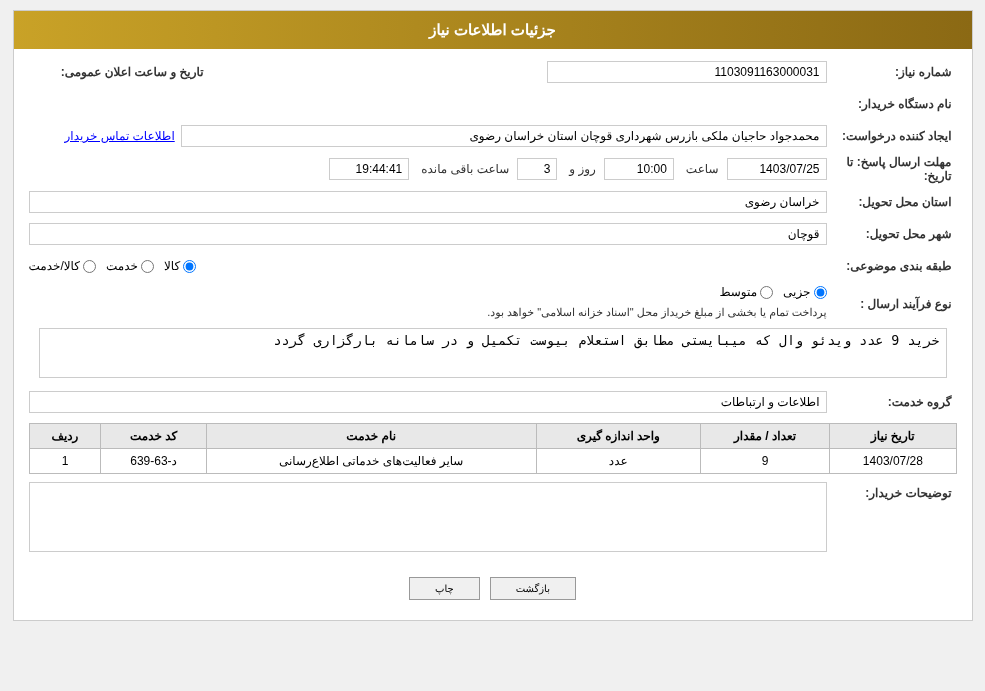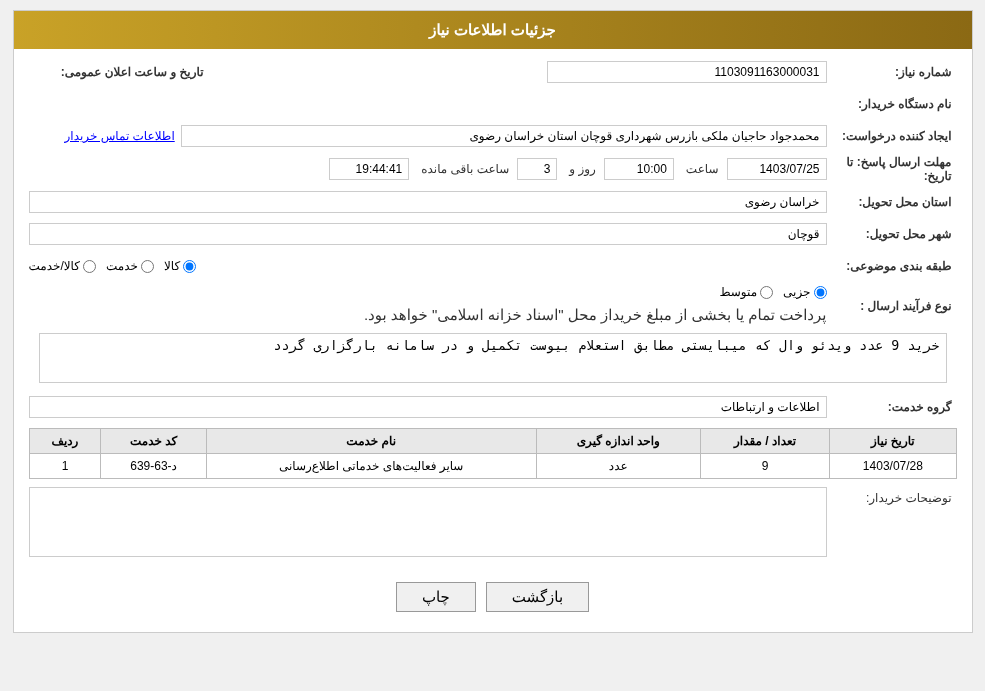--- a/index.html
+++ b/index.html
@@ -132,45 +132,45 @@
     }
     .buyer-notes-row {
       display: flex;
       align-items: flex-start;
       margin-bottom: 10px;
     }
     .notes-label {
       width: 130px;
       text-align: right;
       padding-right: 5px;
-      font-weight: normal;
+      font-weight: bold;
       color: #333;
       flex-shrink: 0;
       padding-top: 4px;
     }
     .notes-area {
       flex: 1;
     }
     .buttons-row {
       display: flex;
       justify-content: center;
       gap: 10px;
       padding: 12px 0 10px 0;
     }
     .btn {
       padding: 5px 25px;
       border: 1px solid #999;
       cursor: pointer;
-      font-size: 15px;
+      font-size: 10px;
       font-family: Tahoma, Arial, sans-serif;
       background: #f0f0f0;
     }
     .notice-text {
       color: #333;
-      font-size: 15px;
+      font-size: 11px;
       padding: 3px 0;
     }
   </style>
 </head>
 <body>
 
 <div class="main-container">
   <div class="page-header">
     <span>جزئیات اطلاعات نیاز</span>
   </div>

